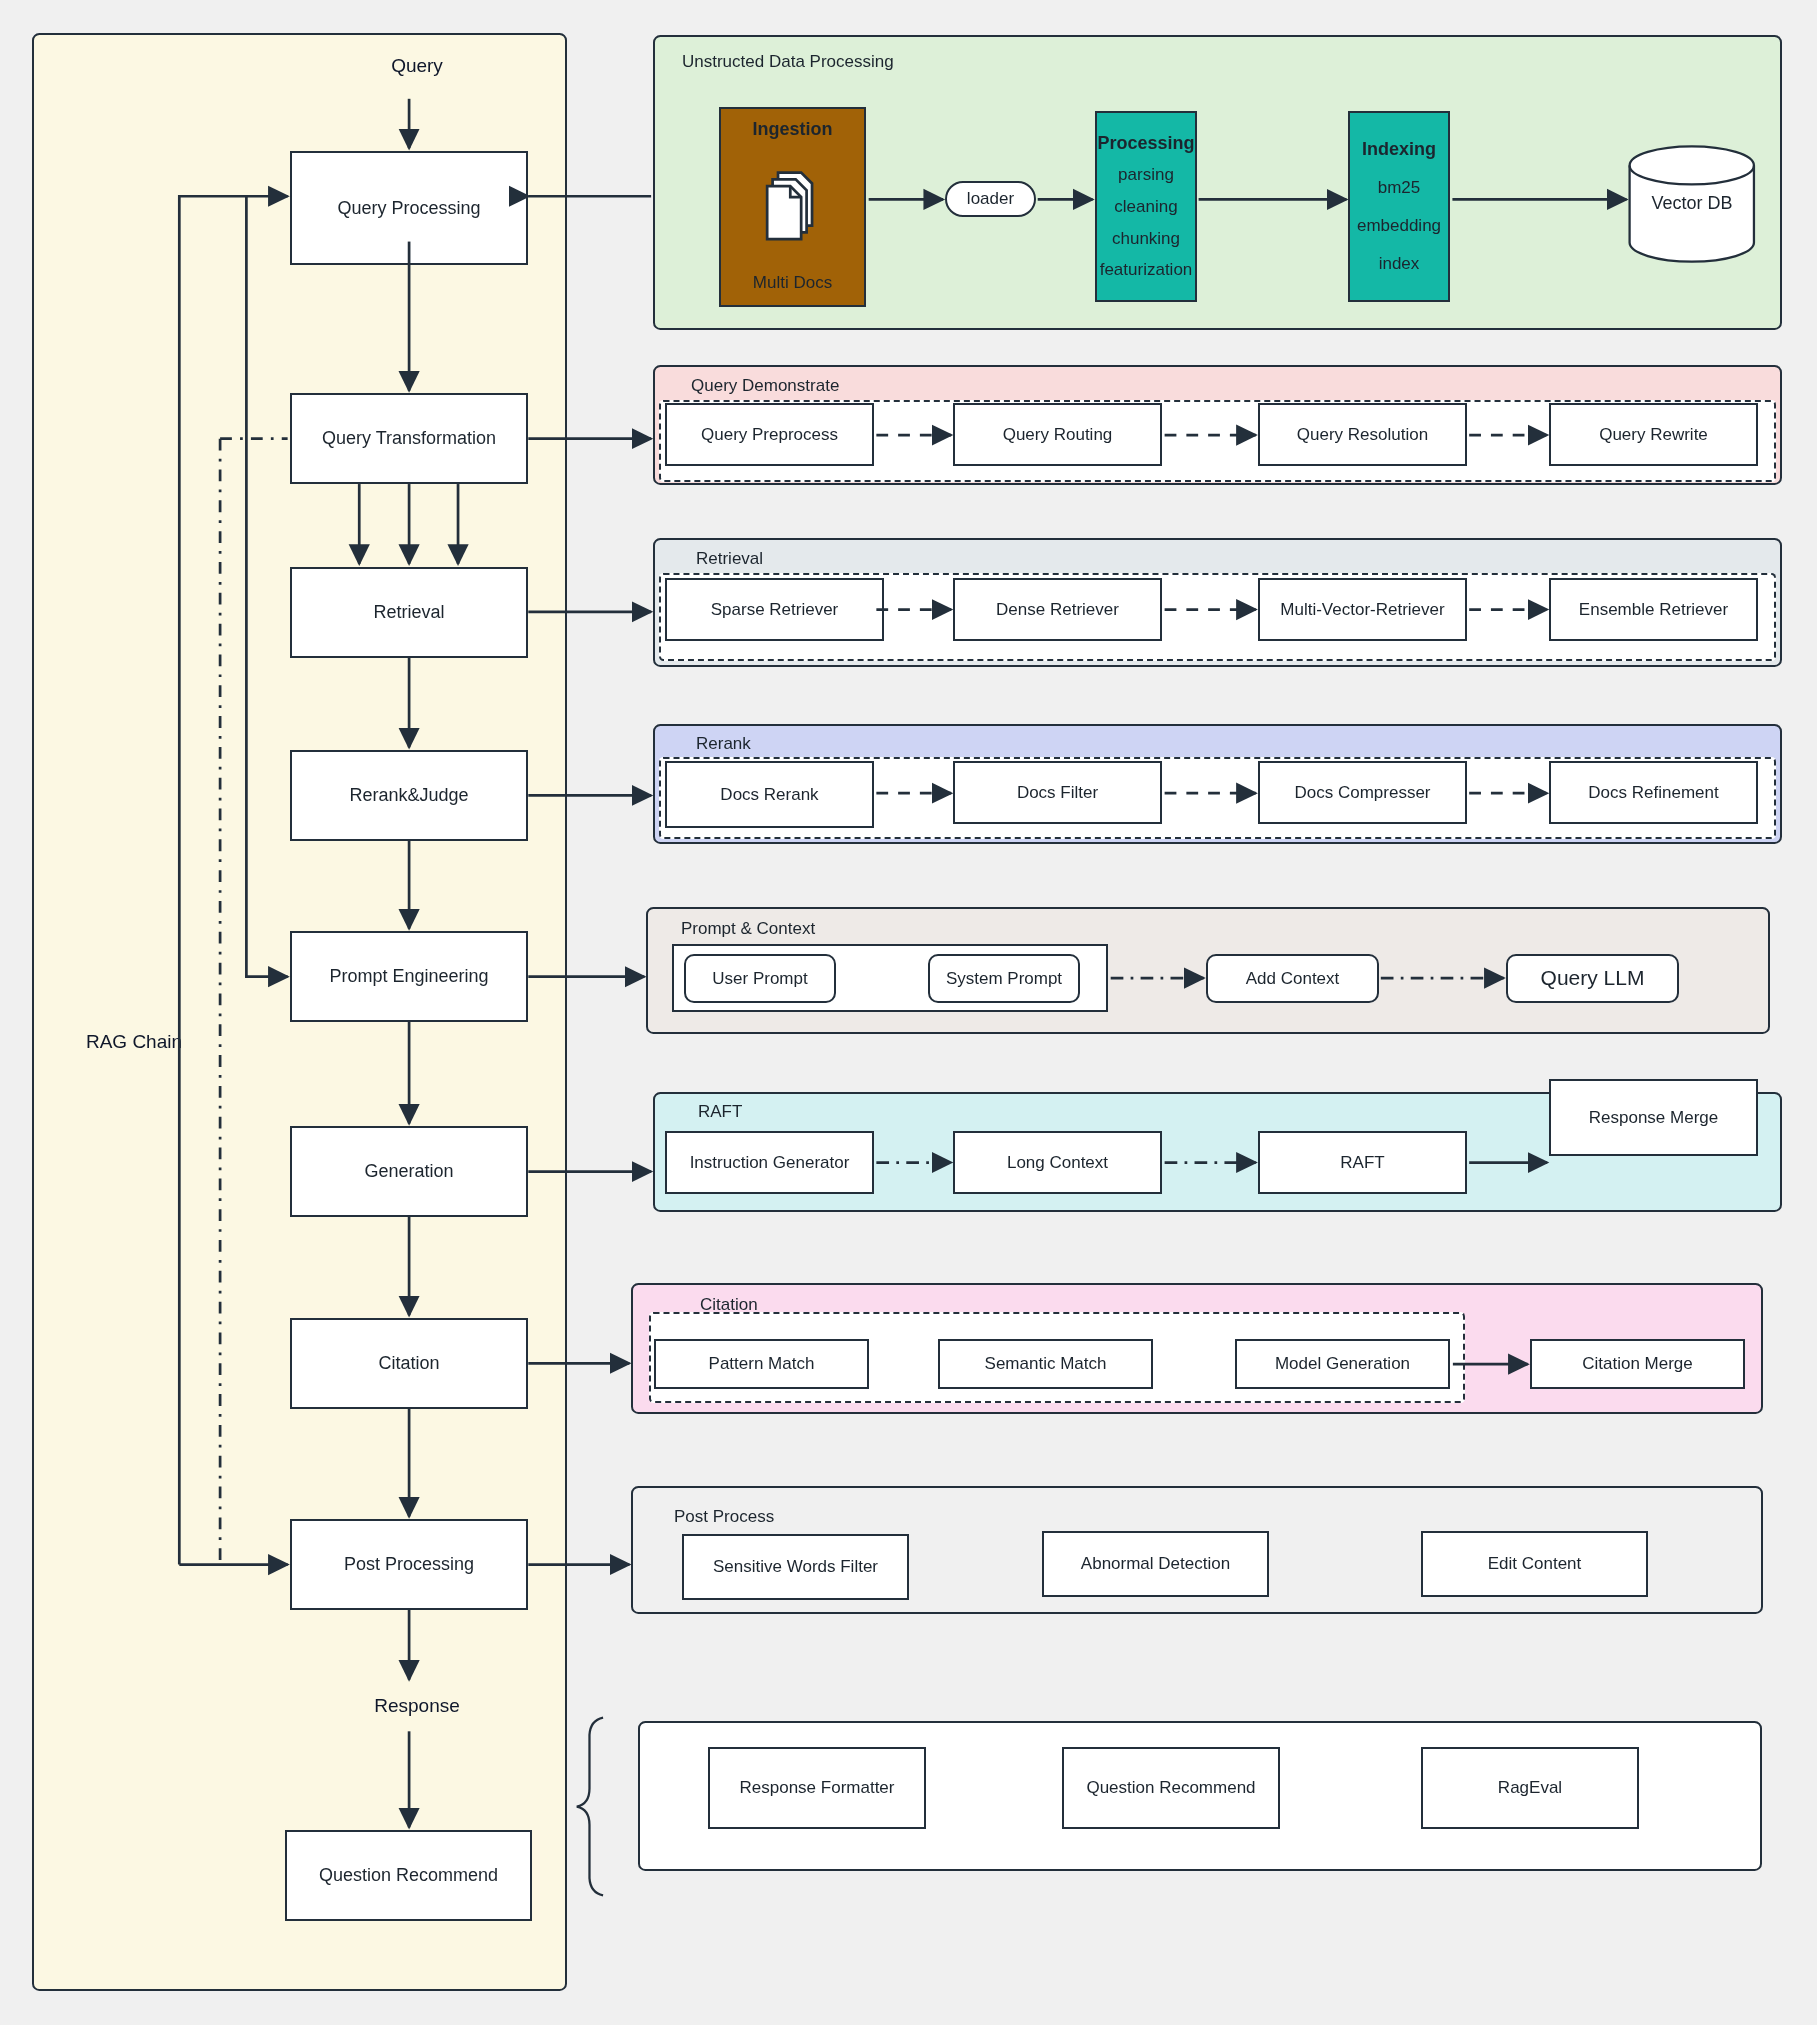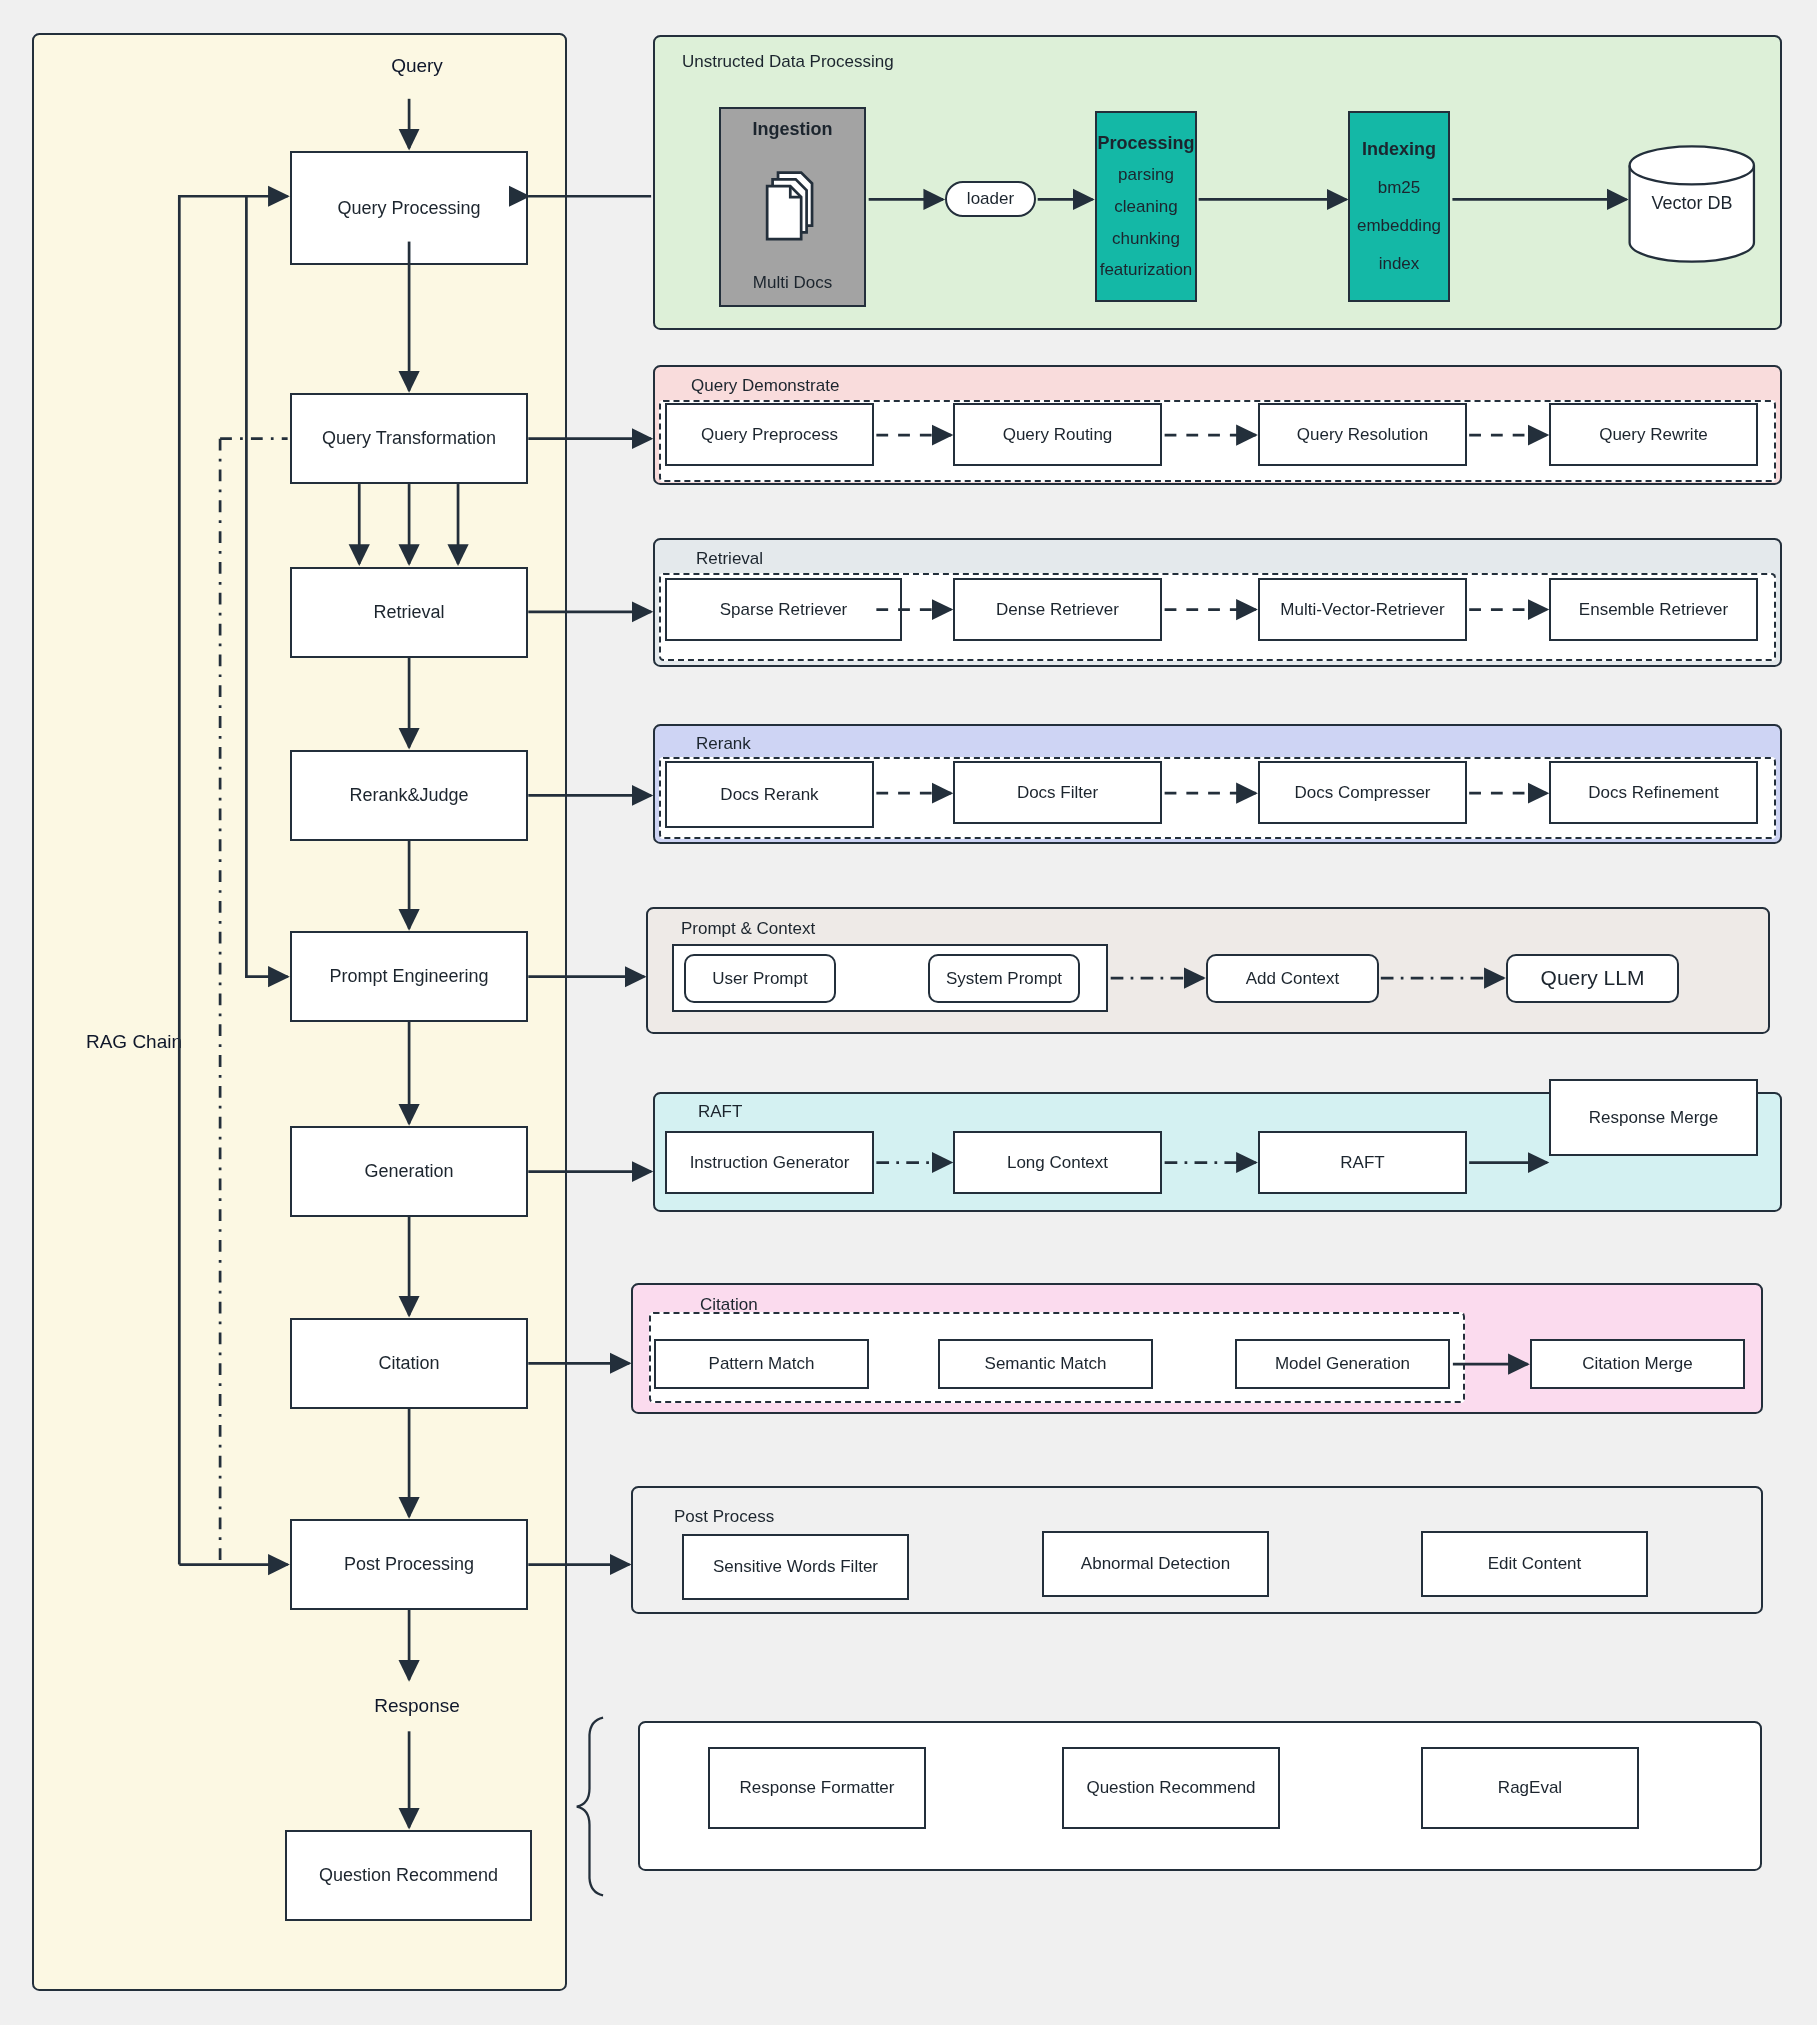--- a/index.html
+++ b/index.html
@@ -72,21 +72,21 @@
     display:flex; flex-direction:column;
     align-items:center; justify-content:space-evenly;
     padding: 8.2px 2.7px;
     color:#1c252e; font-size:17px;
   }
   .stack .hd { font-weight:bold; font-size:18px; }
 
   
   .docnode {
     position:absolute;
-    background:#a3a3a3;
+    background:#a16207;
     border:2.3px solid #232f3b;
     display:flex; flex-direction:column;
     align-items:center; justify-content:space-between;
     padding: 10px 4.5px 11.8px 4.5px;
     color:#1c252e; font-size:17px;
   }
   .docnode .hd { font-weight:bold; font-size:18px; }
 </style>
 </head>
 <body>
@@ -159,21 +159,21 @@
   <div class="inner-dash" style="left:659px; top:400px; width:1117px; height:82px;"></div>
   <div class="node" style="left:665px; top:403px; width:209px; height:63px; font-size:17px;">Query Preprocess</div>
   <div class="node" style="left:953px; top:403px; width:209px; height:63px; font-size:17px;">Query Routing</div>
   <div class="node" style="left:1258px; top:403px; width:209px; height:63px; font-size:17px;">Query Resolution</div>
   <div class="node" style="left:1549px; top:403px; width:209px; height:63px; font-size:17px;">Query Rewrite</div>
 
   <div class="group" style="left:653px; top:538px; width:1129px; height:129px; background:#e4e9ec;">
     <span class="glabel" style="left:41px; top:9px;">Retrieval</span>
   </div>
   <div class="inner-dash" style="left:659px; top:573px; width:1117px; height:88px;"></div>
-  <div class="node" style="left:665px; top:578px; width:237px; height:63px; font-size:17px;">Sparse Retriever</div>
+  <div class="node" style="left:665px; top:578px; width:219px; height:63px; font-size:17px;">Sparse Retriever</div>
   <div class="node" style="left:953px; top:578px; width:209px; height:63px; font-size:17px;">Dense Retriever</div>
   <div class="node" style="left:1258px; top:578px; width:209px; height:63px; font-size:17px;">Multi-Vector-Retriever</div>
   <div class="node" style="left:1549px; top:578px; width:209px; height:63px; font-size:17px;">Ensemble Retriever</div>
 
   <div class="group" style="left:653px; top:724px; width:1129px; height:120px; background:#ced4f4;">
     <span class="glabel" style="left:41px; top:8.2px;">Rerank</span>
   </div>
   <div class="inner-dash" style="left:659px; top:757px; width:1117px; height:82px;"></div>
   <div class="node" style="left:665px; top:761px; width:209px; height:67px; font-size:17px;text-align:right;">Docs Rerank</div>
   <div class="node" style="left:953px; top:761px; width:209px; height:63px; font-size:17px;">Docs Filter</div>

